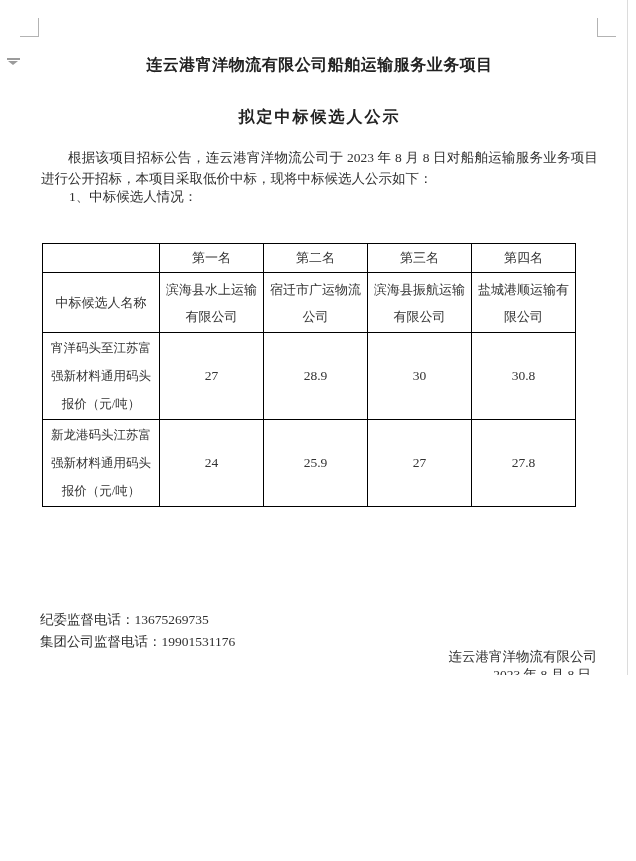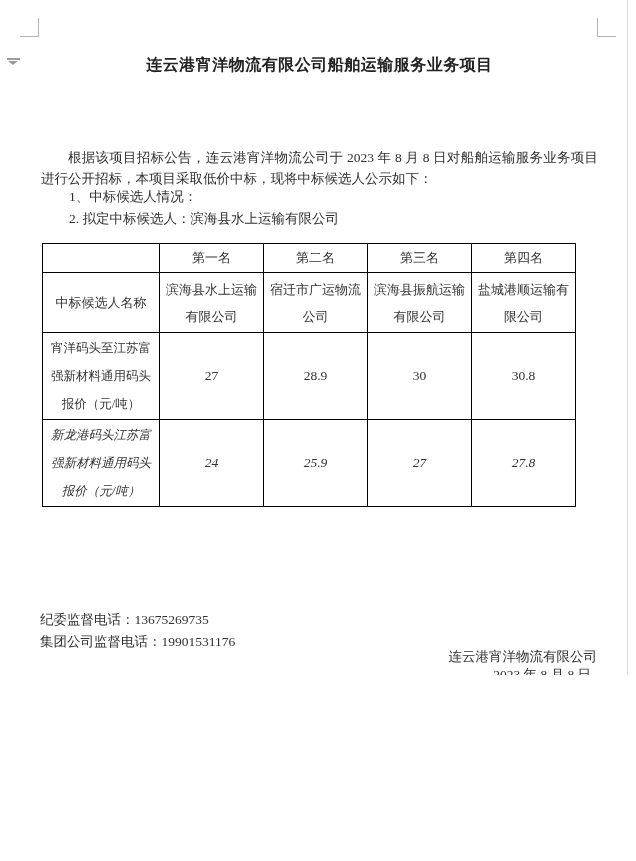--- a/index.html
+++ b/index.html
@@ -54,21 +54,21 @@
     font-size:13px;color:#333;
   }
   table.bid td{
     border:1.5px solid #000;
     text-align:center;vertical-align:middle;
     padding:1px 3px;overflow:hidden;
   }
   tr.r-header{height:29px;padding-left:20px;}
   tr.r-names{height:60px;}
   tr.r-price1{height:65px;}
-  tr.r-price2{height:87px;font-style:italic;}
+  tr.r-price2{height:87px;}
   tr.r-names td{line-height:27px;}
   td.row-label{
     text-align:left;font-size:12.5px;line-height:28px;
     padding:2px 1px 2px 3px;vertical-align:top;
   }
   td.name-label{text-align:center;font-size:13px;}
   td.num{font-size:13.5px;}
 </style>
 </head>
 <body>
@@ -82,24 +82,24 @@
   <div class="mark h" style="left:20px;top:859px;"></div>
   <div class="mark h" style="left:597px;top:859px;"></div>
   <div class="page-edge-line"></div>
 
   <div class="collapse-marker">
     <div class="bar"></div>
     <div class="tri"></div>
   </div>
 
   <div class="doc-title">连云港宵洋物流有限公司船舶运输服务业务项目</div>
+  <div class="doc-subtitle">拟定中标候选人公示</div>
 
   <div class="para intro">根据该项目招标公告，连云港宵洋物流公司于 2023 年 8 月 8 日对船舶运输服务业务项目进行公开招标，本项目采取低价中标，现将中标候选人公示如下：</div>
   <div class="line-item item1">1、中标候选人情况：</div>
-  <div class="line-item item2">2. 拟定中标候选人：滨海县水上运输有限公司</div>
 
   <table class="bid">
     <colgroup>
       <col style="width:117px">
         <col style="width:104px">
         <col style="width:104px">
         <col style="width:104px">
         <col style="width:104px">
     </colgroup>
     <tbody>

